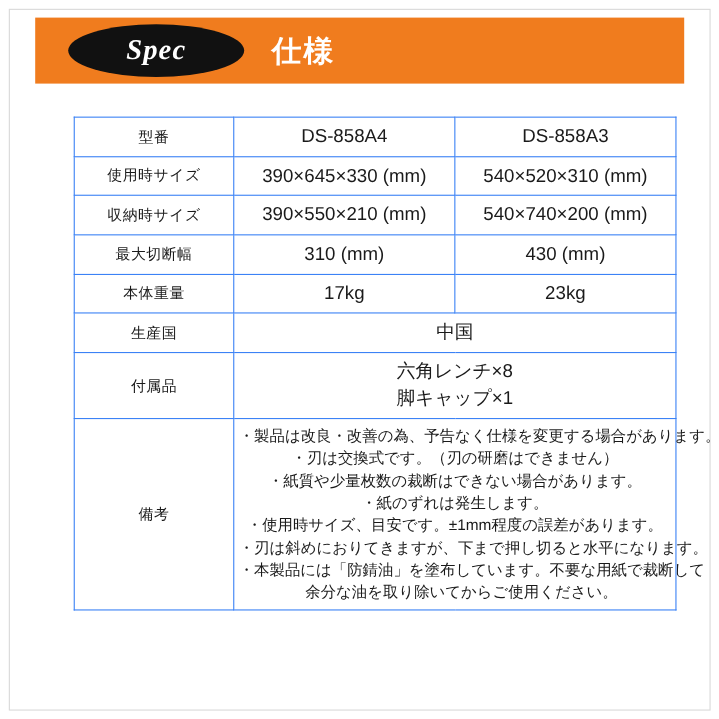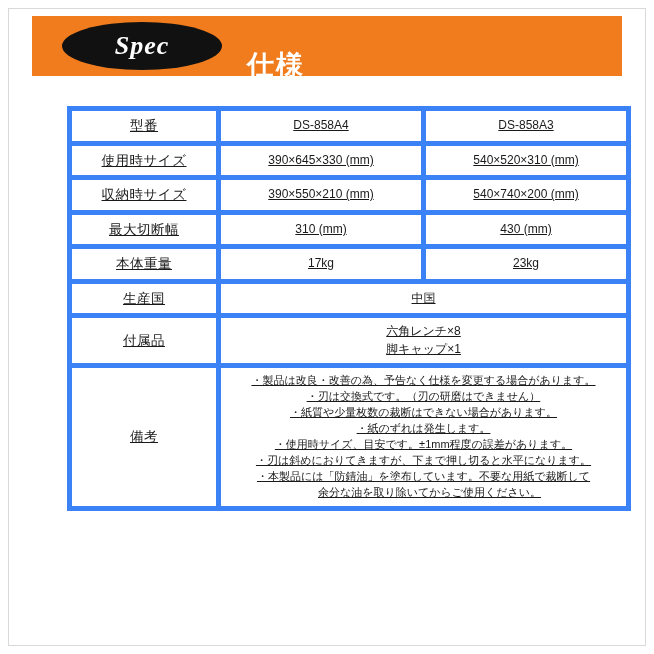--- a/index.html
+++ b/index.html
@@ -68,61 +68,59 @@
   .header-title {
     position: absolute;
     left: 215px;
     top: 0;
     height: 60px;
     line-height: 60px;
     color: #ffffff;
     font-size: 27px;
     font-weight: bold;
     letter-spacing: 2px;
-    margin-top: 19px;
   }
 
   
   .table-wrap {
     position: absolute;
     left: 67px;
     top: 106px;
     width: 520px;
   }
   table.spec {
     border-collapse: collapse;
     width: 520px;
     table-layout: fixed;
     font-size: 13.5px;
   }
   table.spec td {
-    border: 5px solid #3b82f6;
+    border: 1px solid #3b82f6;
     text-align: center;
     vertical-align: middle;
     padding: 5px 4px;
     line-height: 1.45;
-    text-decoration: underline;
   }
   td.label {
     width: 136px;
     font-size: 13.5px;
     letter-spacing: 0.5px;
   }
   td.val {
     width: 192px;
-    font-size: 12px;
+    font-size: 17px;
   }
   td.two-line {
     line-height: 1.7;
     padding: 4px 2px;
   }
   td.notes {
     text-align: left;
     padding: 8px 10px 10px 12px;
-    font-size: 11px;
+    font-size: 14px;
     line-height: 2.0;
     margin-top: 32px;
   }
   .note-line {
     white-space: nowrap;
   }
   .note-cont {
     padding-left: 12px;
     white-space: nowrap;
   }

